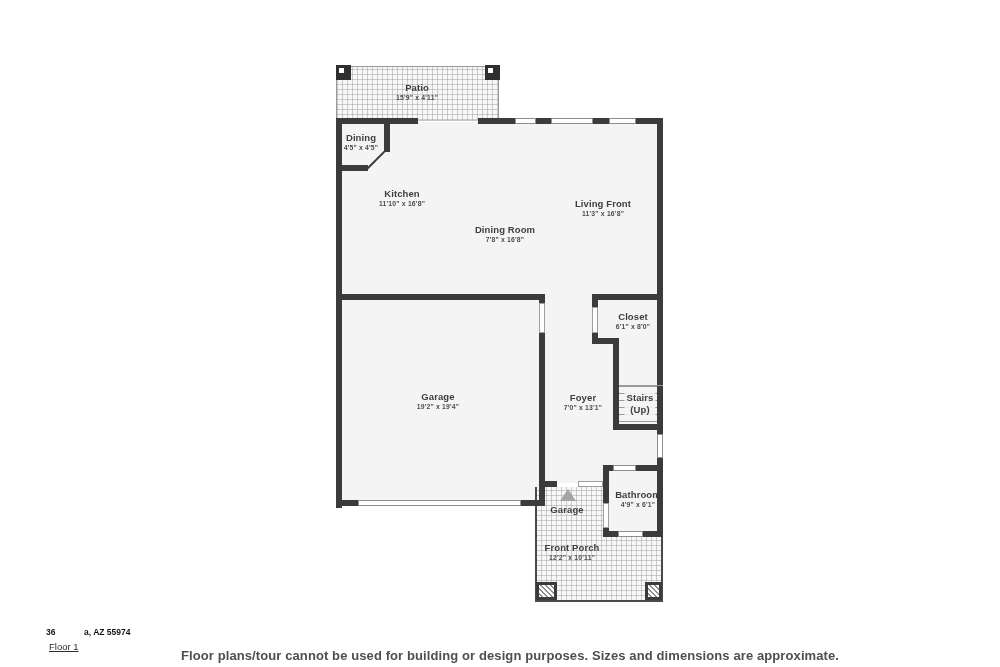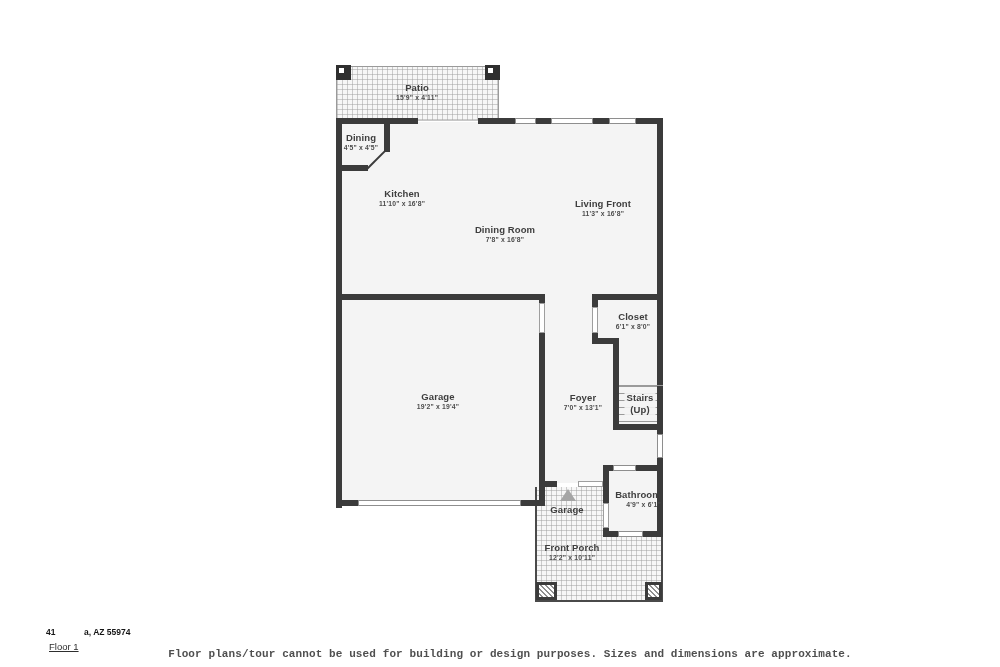--- a/index.html
+++ b/index.html
@@ -40,21 +40,21 @@
   .lbl{position:absolute;transform:translate(-50%,-50%);text-align:center;line-height:1.3;white-space:nowrap;}
   .rname{display:block;font-size:9.5px;font-weight:700;color:#3e3e3e;letter-spacing:.1px;}
   .rdims{display:block;font-size:6.8px;font-weight:600;color:#4c4c4c;letter-spacing:.2px;}
   .stairs-back{background:rgba(244,244,244,.9);padding:0 2px;}
   
   .watermark{position:absolute;left:7px;top:620px;font-family:"DejaVu Serif",serif;
     font-weight:700;font-size:19px;color:#262626;letter-spacing:-.3px;opacity:.95;}
   .addr{position:absolute;top:627px;font-size:8.5px;font-weight:600;color:#151515;}
   .floor-lbl{position:absolute;left:49px;top:641px;font-size:9.5px;color:#2e2e2e;text-decoration:underline;}
   .disclaimer{position:absolute;left:510px;top:648px;transform:translateX(-50%);
-    font-size:11px;font-weight:600;color:#4f4f4f;letter-spacing:.1px;white-space:nowrap;font-family:Liberation Mono, monospace;}
+    font-size:13px;font-weight:600;color:#4f4f4f;letter-spacing:.1px;white-space:nowrap;}
 </style>
 </head>
 <body>
 
 <div class="stage">
 
   <div class="fill" style="left:339px;top:122px;width:320px;height:178px;"></div>
   <div class="fill" style="left:339px;top:299px;width:202px;height:203px;"></div>
   <div class="fill" style="left:543px;top:299px;width:116px;height:184px;"></div>
 
@@ -162,30 +162,30 @@
     <span class="rdims">19'2" x 19'4"</span>
   </div>
   <div class="lbl" style="left:583px;top:403px;">
     <span class="rname">Foyer</span>
     <span class="rdims">7'0" x 13'1"</span>
   </div>
   <div class="lbl" style="left:640px;top:404px;">
     <span class="rname stairs-back">Stairs</span>
     <span class="rname stairs-back">(Up)</span>
   </div>
-  <div class="lbl" style="left:638px;top:500px;text-align:right;">
+  <div class="lbl" style="left:638px;top:500px;">
     <span class="rname">Bathroom</span>
     <span class="rdims">4'9" x 6'1"</span>
   </div>
   <div class="lbl" style="left:567px;top:510px;">
     <span class="rname">Garage</span>
   </div>
   <div class="lbl" style="left:572px;top:553px;">
     <span class="rname">Front Porch</span>
     <span class="rdims">12'2" x 10'11"</span>
   </div>
 
-  <span class="addr" style="left:46px;">41</span>
+  <span class="addr" style="left:46px;">36</span>
   <span class="addr" style="left:84px;">a, AZ 55974</span>
   <div class="floor-lbl">Floor 1</div>
   <div class="disclaimer">Floor plans/tour cannot be used for building or design purposes. Sizes and dimensions are approximate.</div>
 
 </div>
 
 </body></html>

